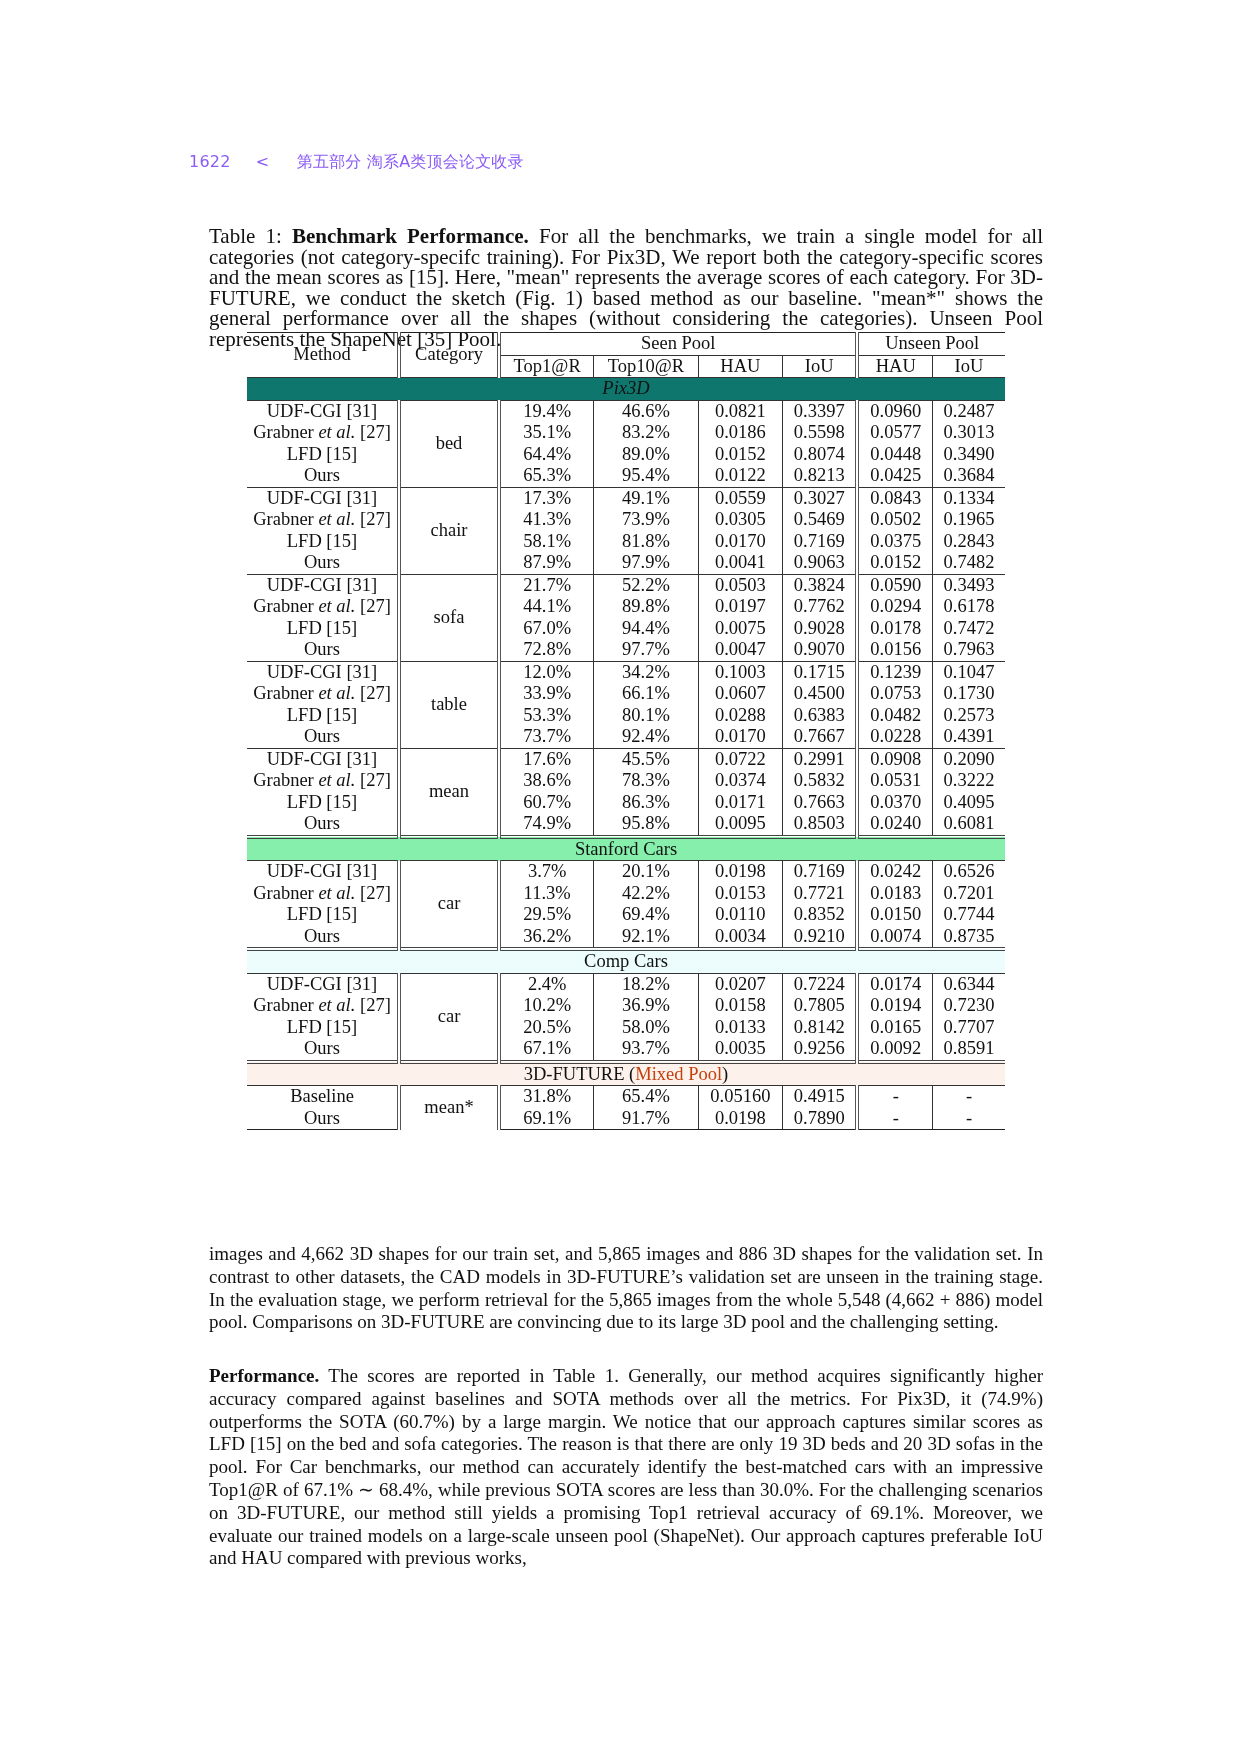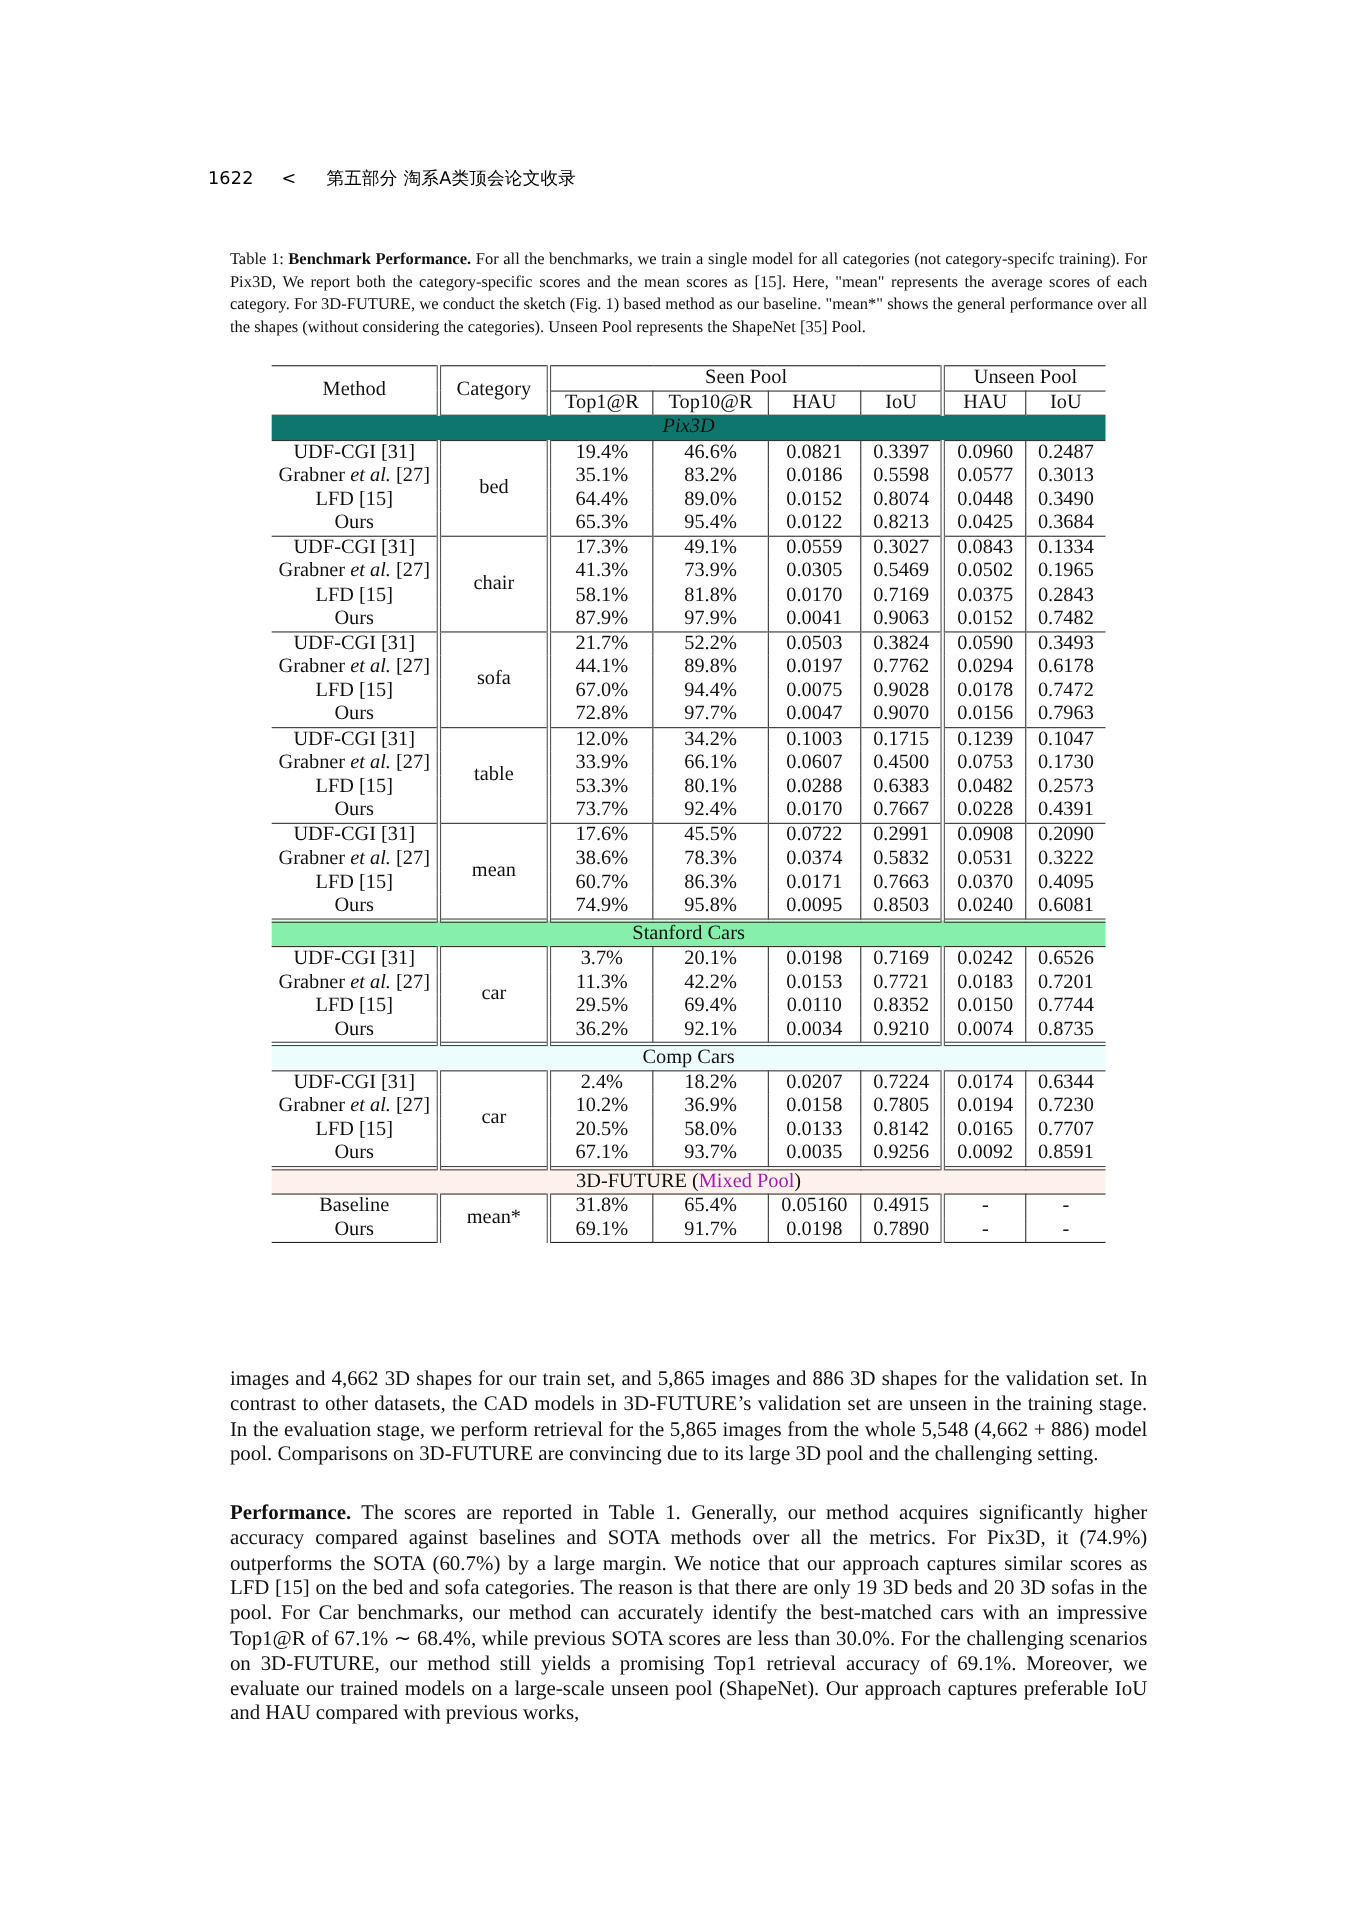--- a/index.html
+++ b/index.html
@@ -1,36 +1,36 @@
 <!DOCTYPE html>
 <html><head>
 <meta charset="utf-8">
 <style>
   html, body { margin:0; padding:0; background:#ffffff; }
   body { width:1240px; height:1755px; position:relative; overflow:hidden; font-family:"Liberation Serif", serif; color:#111; }
-  .header { position:absolute; left:189px; top:152px; font-family:"DejaVu Sans", sans-serif; font-size:16px; color:#000000; letter-spacing:0.2px; }
+  .header { position:absolute; left:189px; top:152px; font-family:"DejaVu Sans", sans-serif; font-size:16px; color:#8b5cf6; letter-spacing:0.2px; }
   .header span { display:inline-block; }
   .header .pnum { margin-right:20px; }
   .header .arrow { margin-right:22px; }
-  .caption { position:absolute; left:209px; top:226px; width:834px; font-size:15px; line-height:20.5px; text-align:justify; }
+  .caption { position:absolute; left:209px; top:226px; width:834px; font-size:21px; line-height:20.5px; text-align:justify; }
   .caption b { font-weight:bold; }
   table.bench { position:absolute; left:247px; top:332px; width:758px; border-collapse:collapse; font-size:18.5px; line-height:21.5px; }
   table.bench td, table.bench th { padding:0 4px; text-align:center; font-weight:normal; white-space:nowrap; }
   .topline { border-top:1.6px solid #222; }
   .dblR { border-right:4px double #555; }
   .sngR { border-right:1px solid #333; }
   .sectRow td { border-top:1.2px solid #333; border-bottom:1.2px solid #333; }
   .sectTop td { border-top:4px double #444 !important; }
   .grpTop td { border-top:1.3px solid #333; }
   .bold { font-weight:bold; }
   .pix { background:#0f766e;font-style:italic; }
   .stan { background:#86efac; }
   .comp { background:#edfdfd; }
   .fut { background:#fdf1ec; }
-  .red { color:#a21caf; }
+  .red { color:#c2410c; }
   .bottomline td { border-bottom:1.6px solid #222; }
   .para { position:absolute; left:209px; width:834px; font-size:19px; line-height:22.8px; text-align:justify; }
   .para b { font-weight:bold; }
 </style>
 </head>
 <body>
 
 <div class="header">
   <span class="pnum">1622</span>
   <span class="arrow">&lt;</span>

